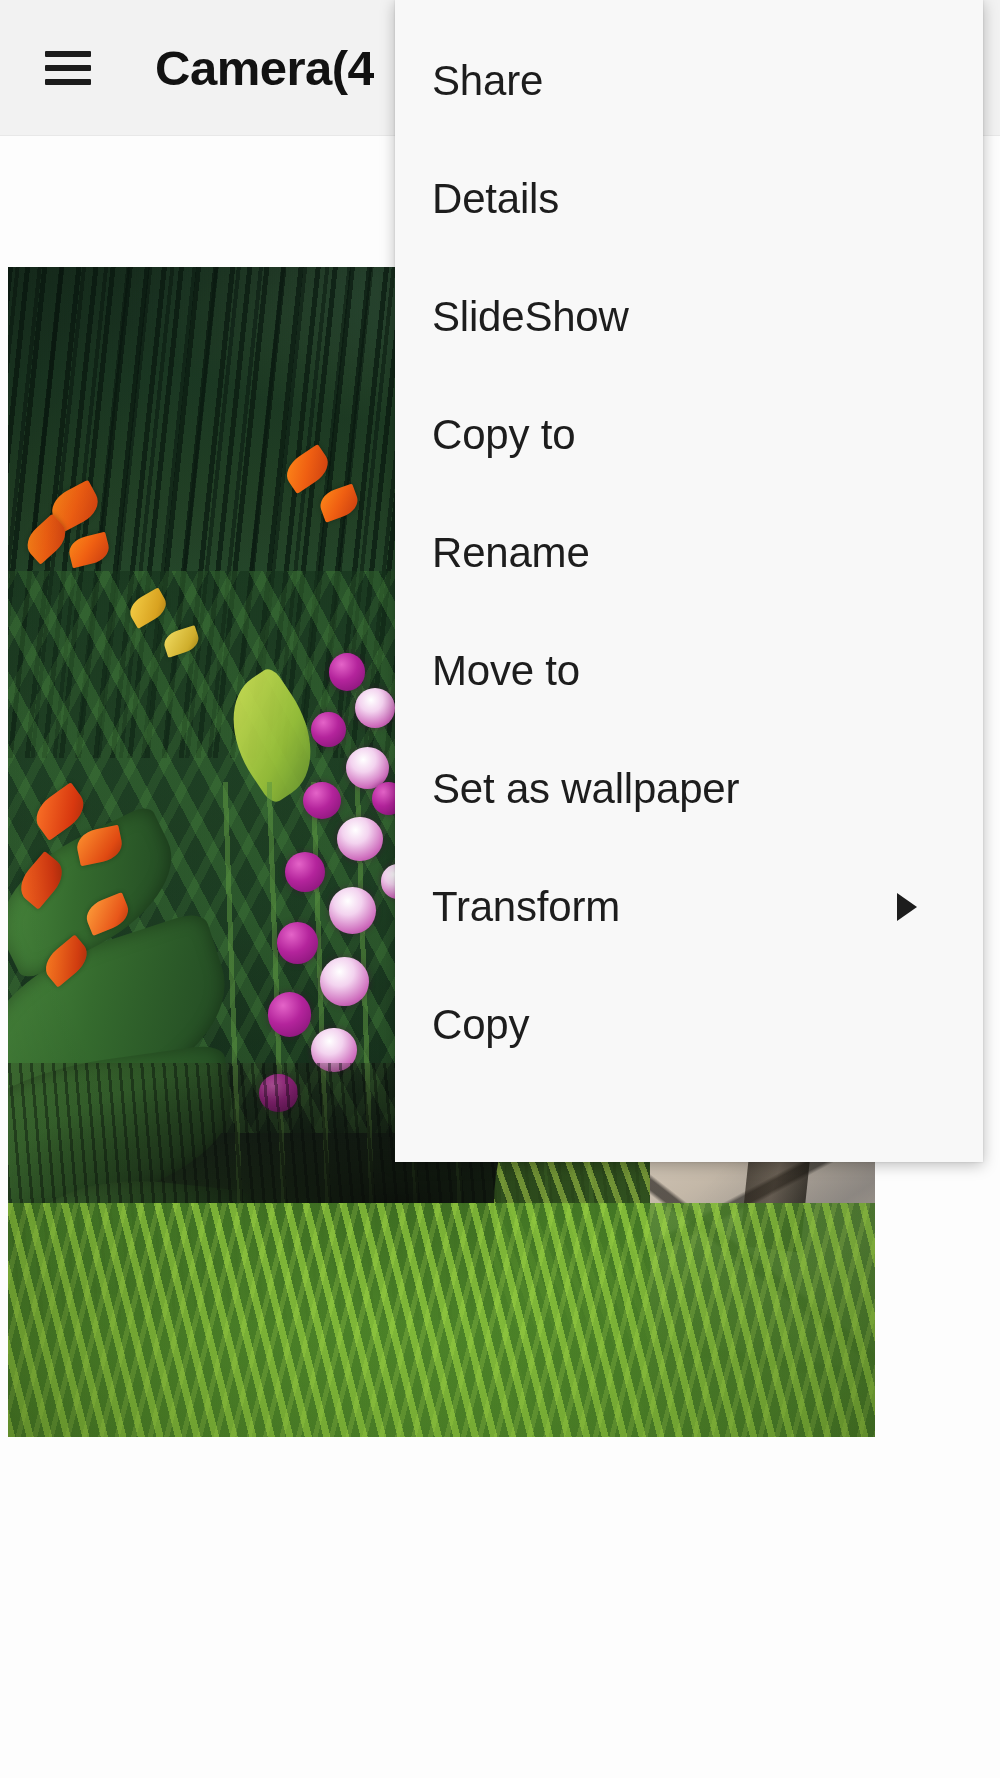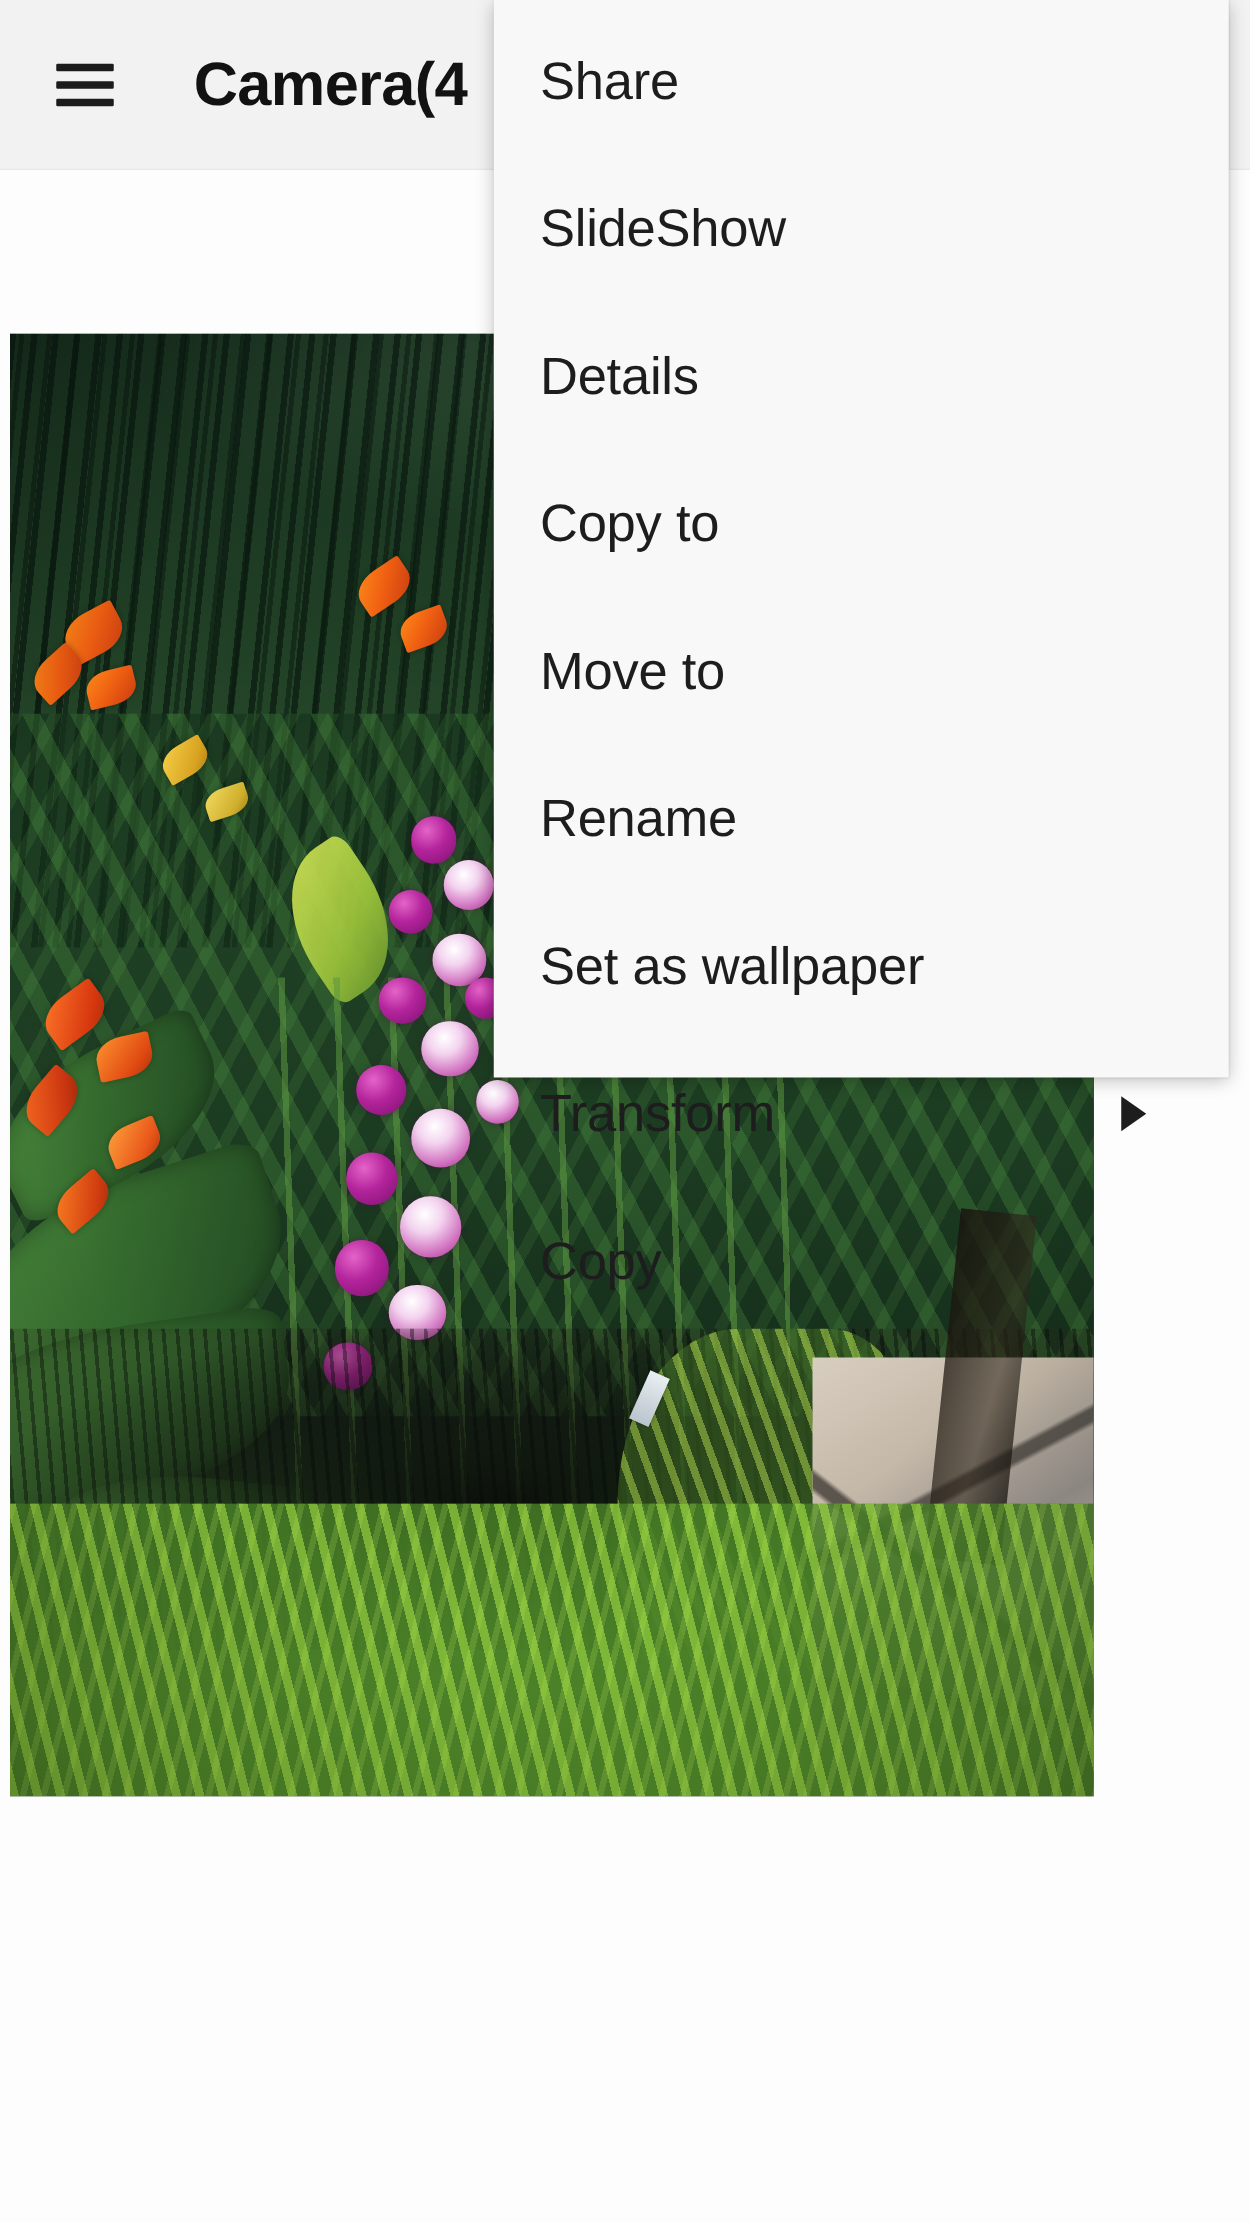--- a/index.html
+++ b/index.html
@@ -291,25 +291,25 @@
     background: radial-gradient(ellipse 85% 80% at 50% 45%,
       rgba(0,0,0,0) 55%, rgba(0,0,0,0.18) 82%, rgba(0,0,0,0.34) 100%);
   }
 
   
   #popup-menu {
     position: absolute;
     left: 395px;
     top: 0;
     width: 588px;
-    height: 862px;
+    height: 1162px;
     background: #f8f8f8;
     box-shadow: 0 3px 14px rgba(0,0,0,0.26), 0 0 2px rgba(0,0,0,0.12);
     z-index: 50;
-    padding-top: 6px;
+    padding-top: 22px;
     text-align: center;
   }
 
   .menu-item {
     height: 118px;
     display: flex;
     align-items: center;
     padding: 0 38px 0 37px;
     cursor: pointer;
     position: relative;
@@ -403,37 +403,37 @@
   <div id="header-title">Camera(4</div>
 </div>
 
 <div id="popup-menu">
 
   <div class="menu-item">
     <span class="menu-label">Share</span>
   </div>
 
   <div class="menu-item">
+    <span class="menu-label">Details</span>
+  </div>
+
+  <div class="menu-item">
     <span class="menu-label">SlideShow</span>
   </div>
 
   <div class="menu-item">
-    <span class="menu-label">Details</span>
-  </div>
-
-  <div class="menu-item">
     <span class="menu-label">Copy to</span>
   </div>
 
   <div class="menu-item">
+    <span class="menu-label">Rename</span>
+  </div>
+
+  <div class="menu-item">
     <span class="menu-label">Move to</span>
-  </div>
-
-  <div class="menu-item">
-    <span class="menu-label">Rename</span>
   </div>
 
   <div class="menu-item">
     <span class="menu-label">Set as wallpaper</span>
   </div>
 
   <div class="menu-item">
     <span class="menu-label">Transform</span>
     <span class="submenu-arrow"></span>
   </div>

